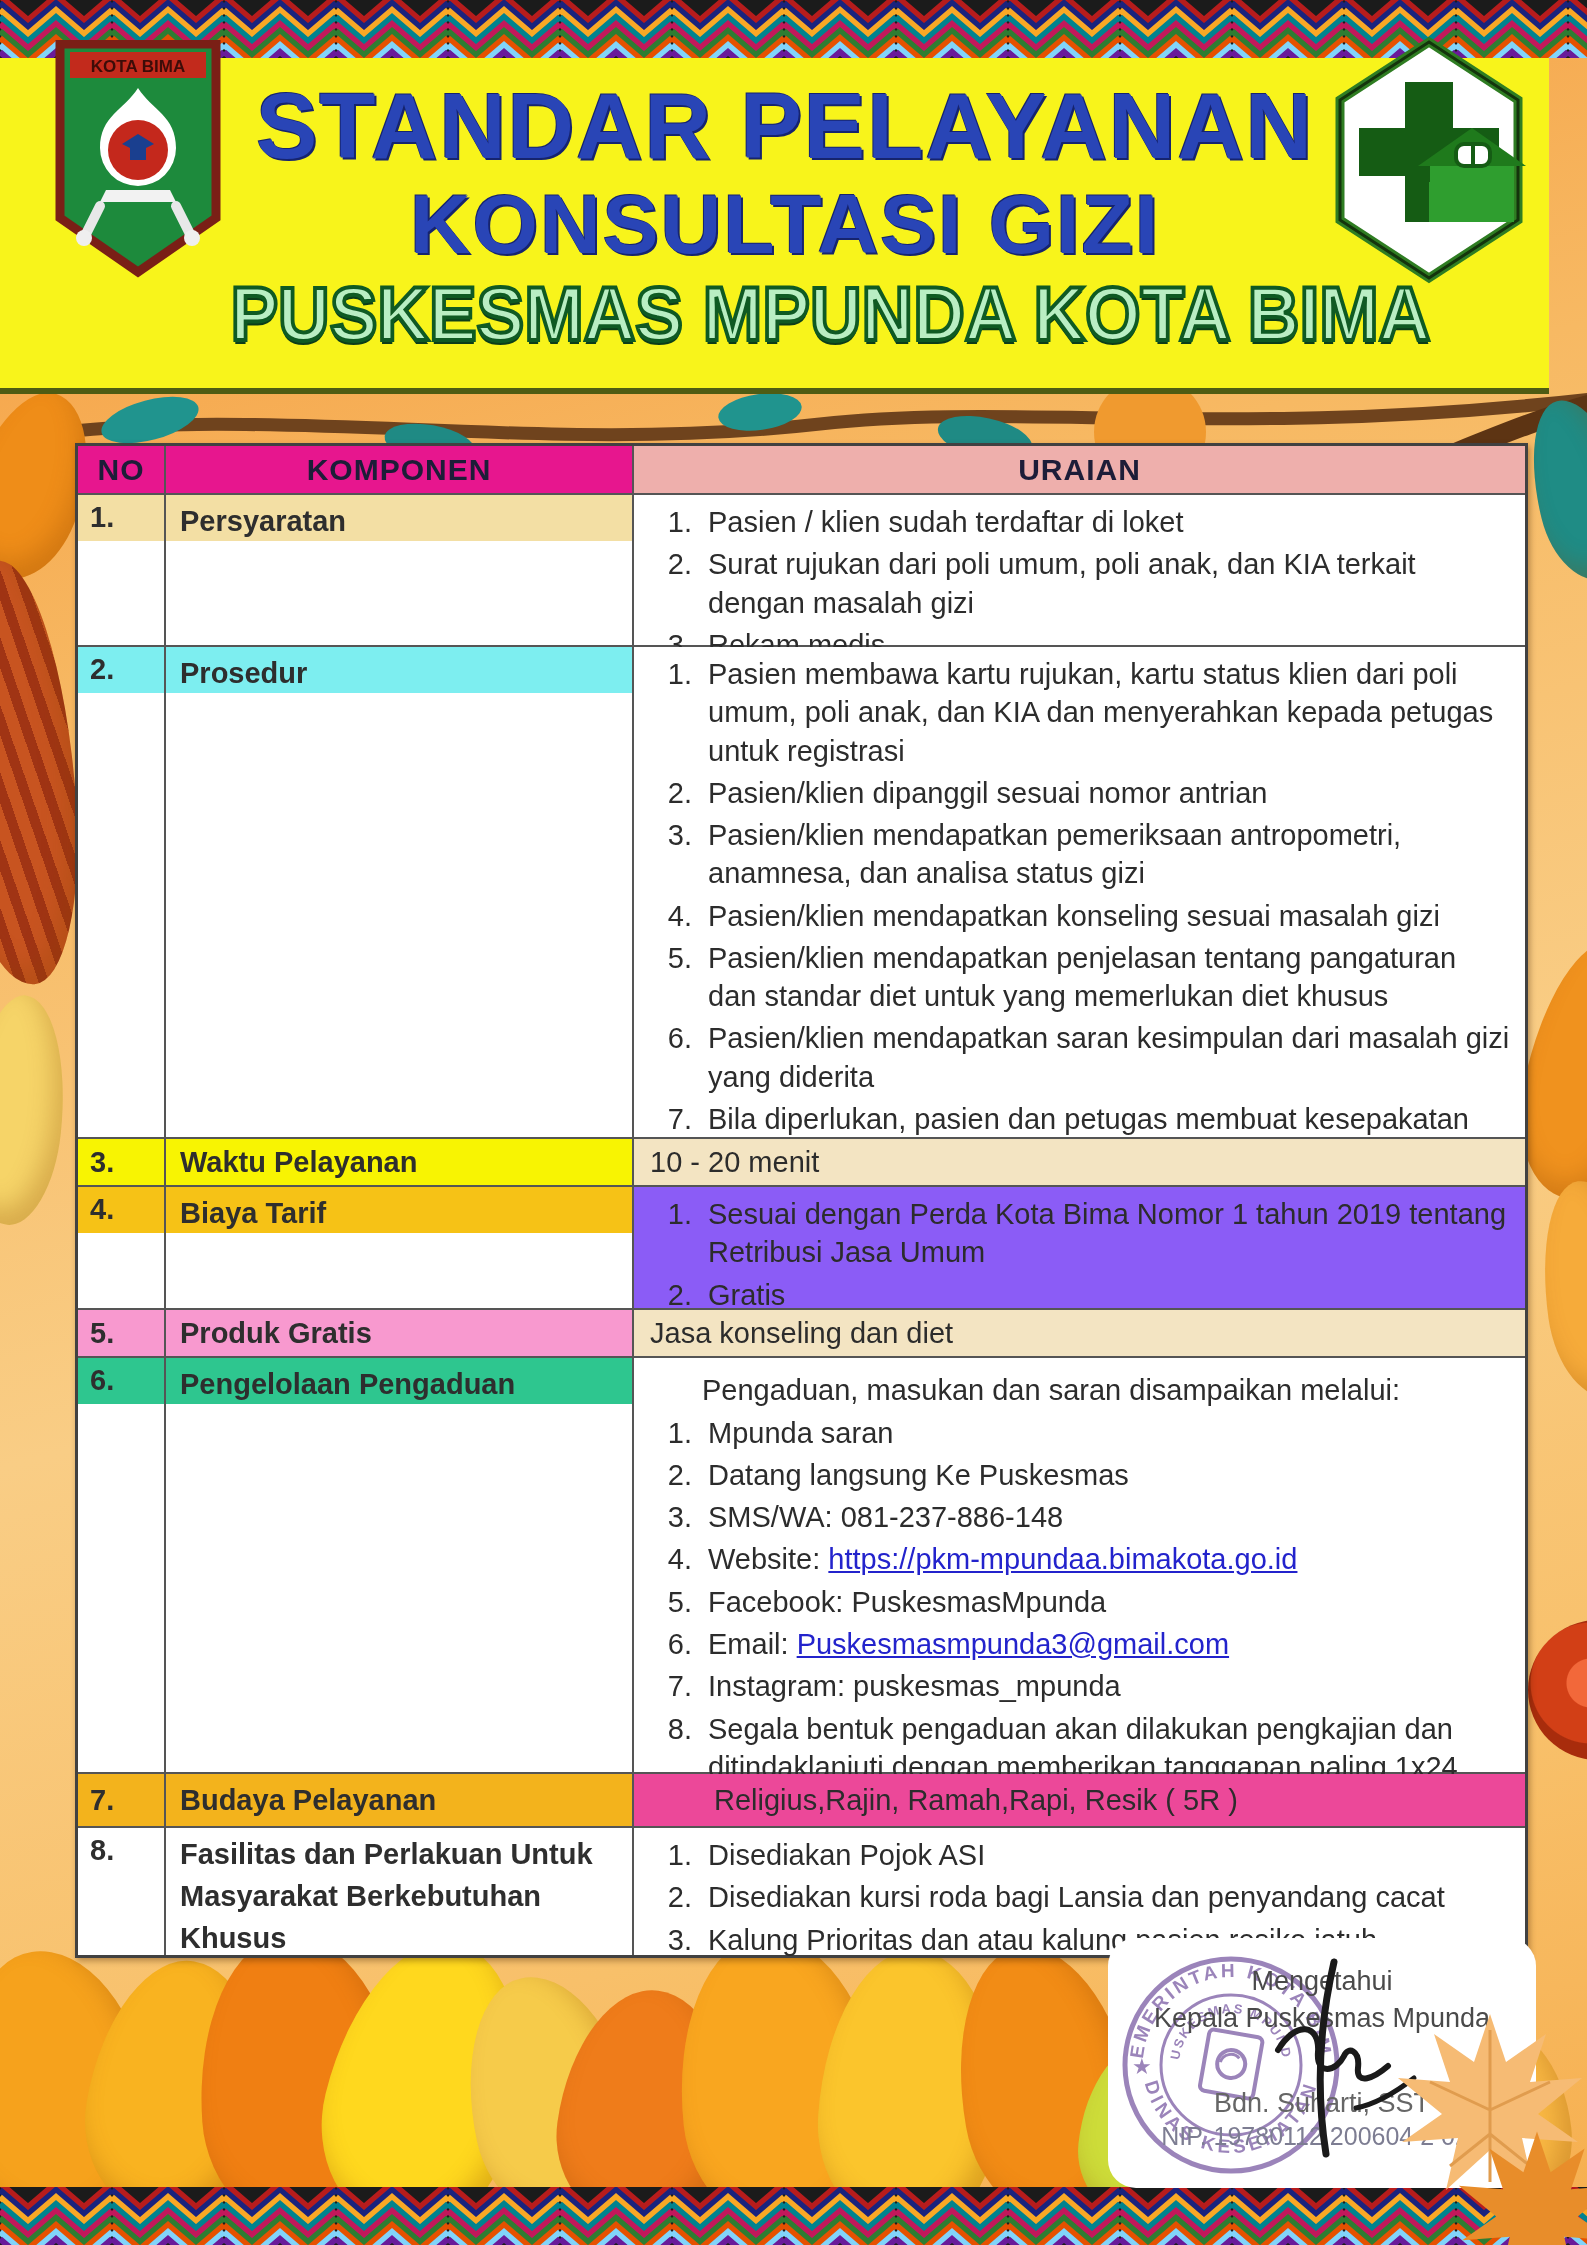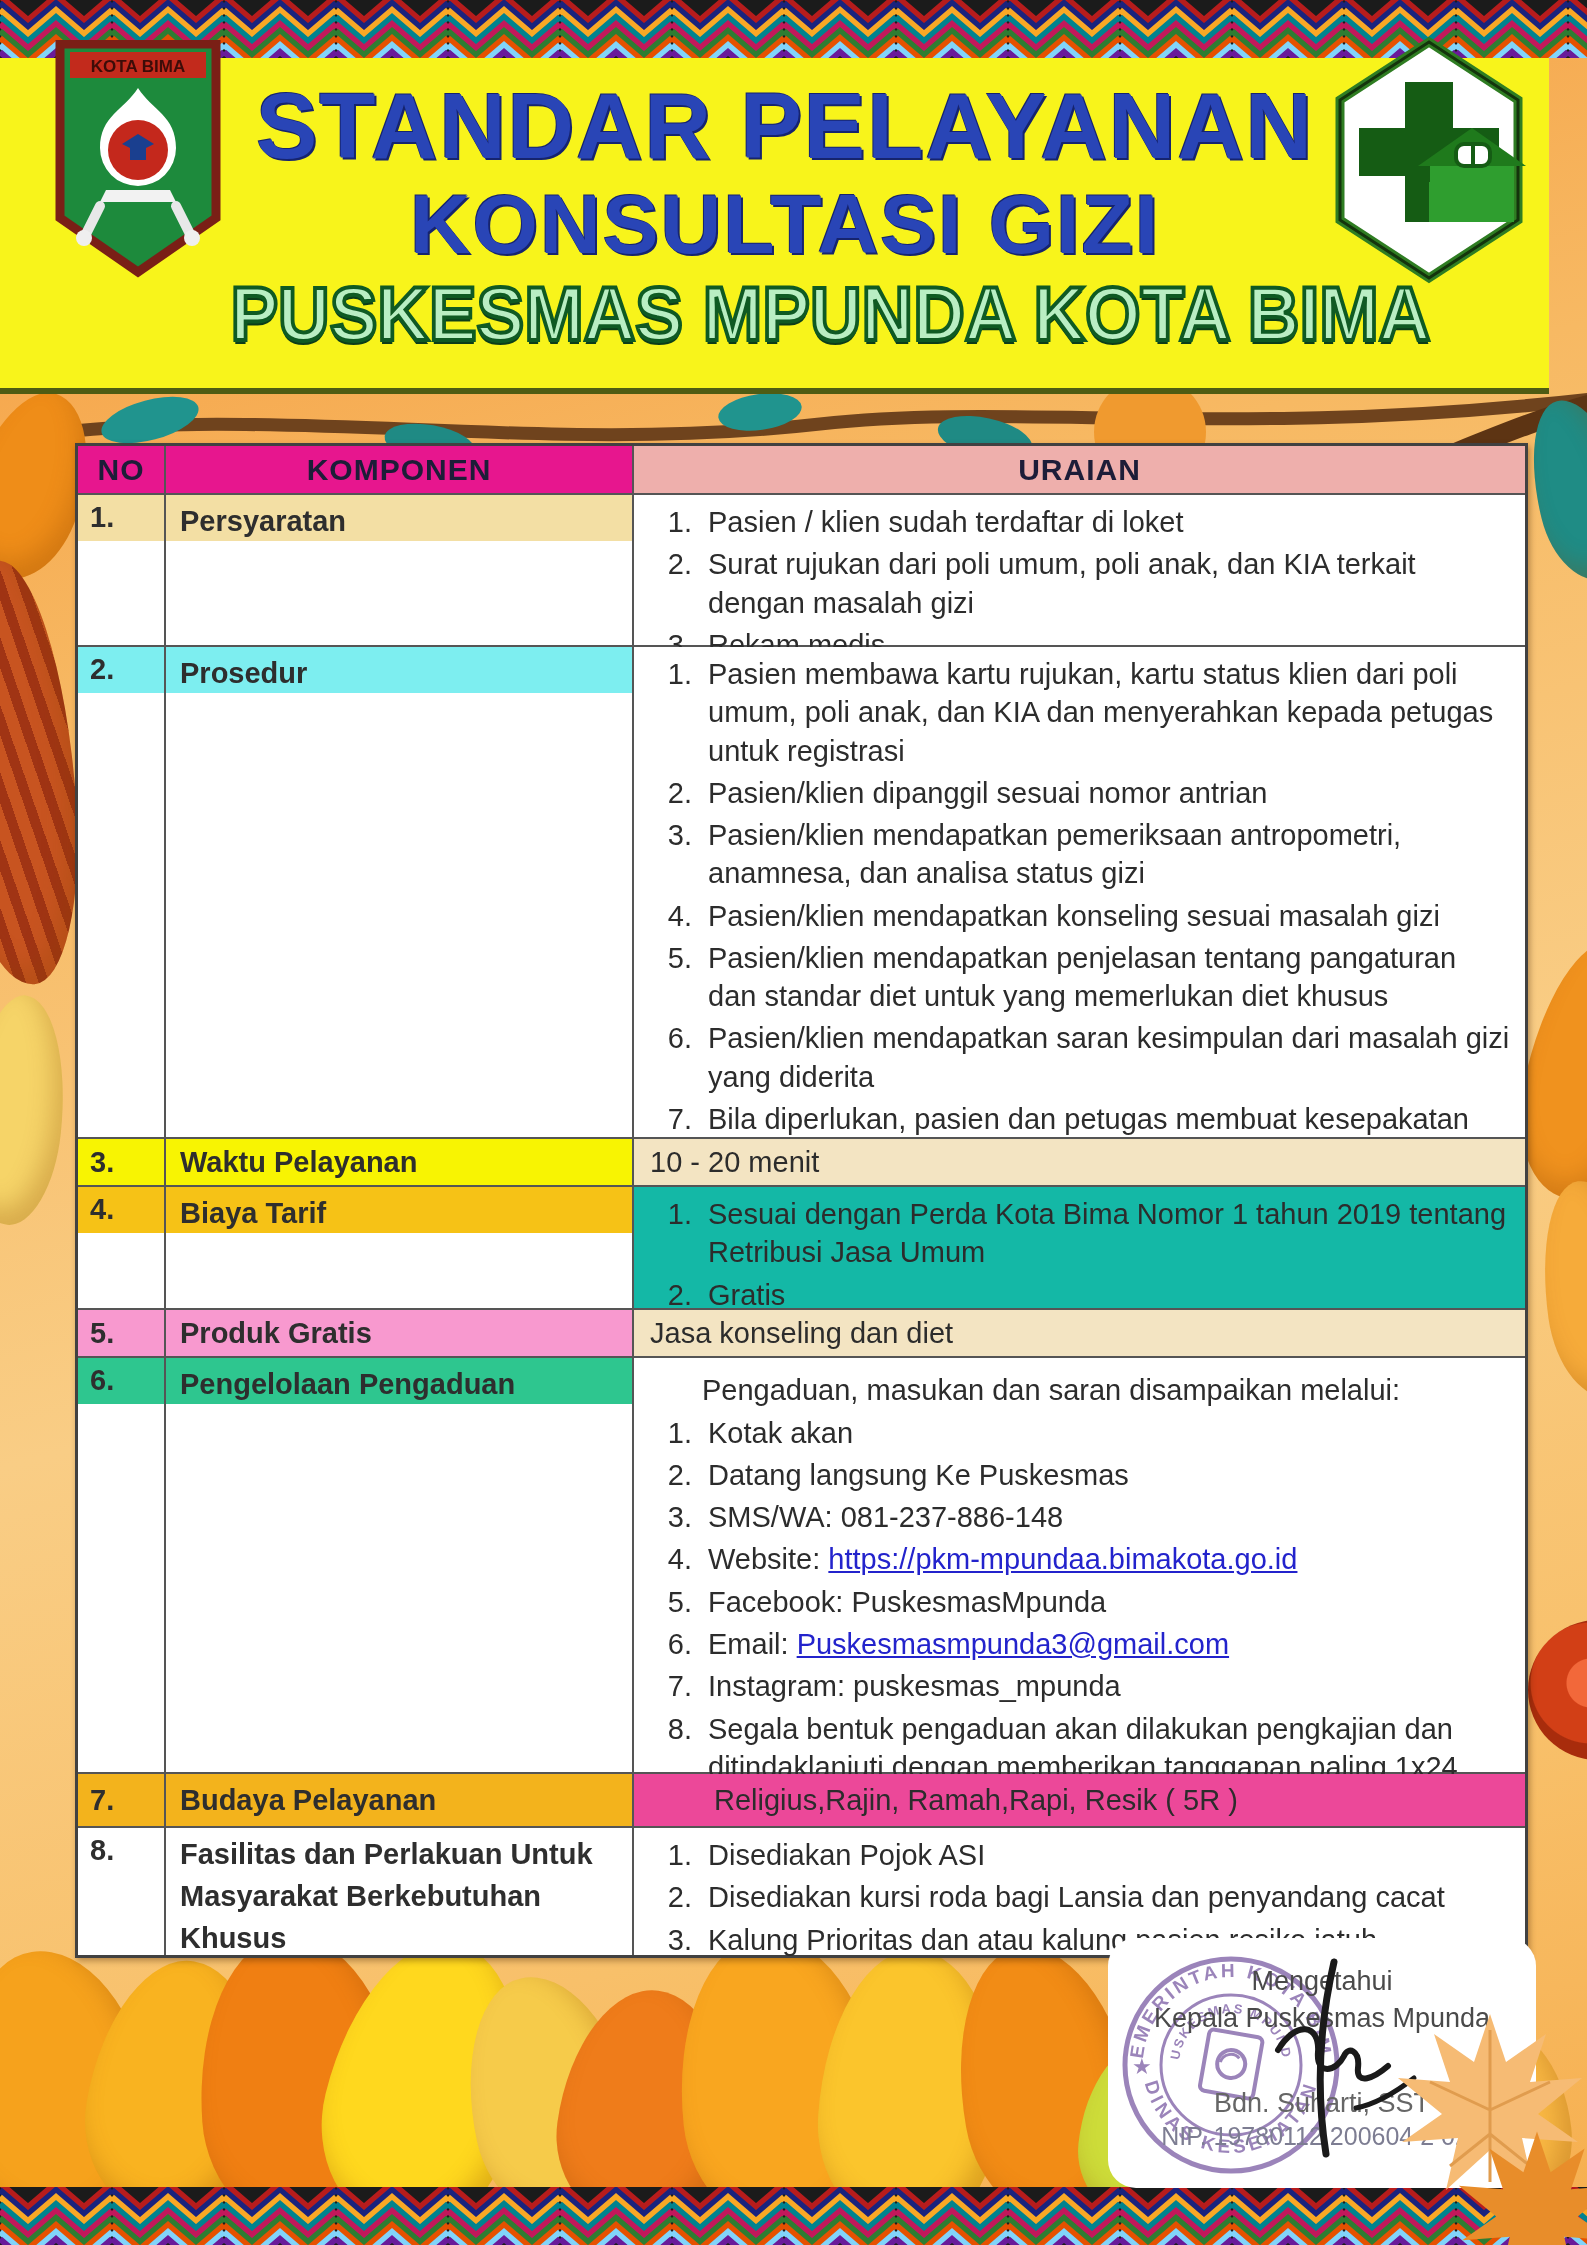--- a/index.html
+++ b/index.html
@@ -181,41 +181,41 @@
         <div class="t-row" style="height: 46px;">
           <div class="cell c-no vcenter" style="background: rgb(248, 244, 2);">3.</div>
           <div class="cell c-komp vcenter" style="background: rgb(248, 244, 2);">Waktu Pelayanan</div>
           <div class="cell c-ur" style="background: rgb(243, 228, 194);">
             <div class="value">10 - 20 menit</div>
           </div>
         </div>
         <div class="t-row" style="height: 121px;">
           <div class="cell c-no" style="background: linear-gradient(rgb(246, 194, 22) 0px, rgb(246, 194, 22) 46px, rgb(255, 255, 255) 46px);">4.</div>
           <div class="cell c-komp" style="background: linear-gradient(rgb(246, 194, 22) 0px, rgb(246, 194, 22) 46px, rgb(255, 255, 255) 46px);">Biaya Tarif</div>
-          <div class="cell c-ur" style="background: #14b8a6;">
+          <div class="cell c-ur" style="background: #8b5cf6;">
             <ol>
               <li>Sesuai dengan Perda Kota Bima Nomor 1 tahun 2019 tentang Retribusi Jasa Umum</li>
               <li>Gratis</li>
             </ol>
           </div>
         </div>
         <div class="t-row" style="height: 46px;">
           <div class="cell c-no vcenter" style="background: rgb(248, 153, 207);">5.</div>
           <div class="cell c-komp vcenter" style="background: rgb(248, 153, 207);">Produk Gratis</div>
           <div class="cell c-ur" style="background: rgb(243, 228, 194);">
             <div class="value">Jasa konseling dan diet</div>
           </div>
         </div>
         <div class="t-row" style="height: 414px;">
           <div class="cell c-no" style="background: linear-gradient(rgb(46, 198, 143) 0px, rgb(46, 198, 143) 46px, rgb(255, 255, 255) 46px);">6.</div>
           <div class="cell c-komp" style="background: linear-gradient(rgb(46, 198, 143) 0px, rgb(46, 198, 143) 46px, rgb(255, 255, 255) 46px);">Pengelolaan Pengaduan</div>
           <div class="cell c-ur" style="background: rgb(255, 255, 255);">
             <div class="intro">Pengaduan, masukan dan saran disampaikan melalui:</div>
             <ol>
-              <li>Kotak akan</li>
+              <li>Mpunda saran</li>
               <li>Datang langsung Ke Puskesmas</li>
               <li>SMS/WA: 081-237-886-148</li>
               <li><span>Website: </span><a class="doc-link">https://pkm-mpundaa.bimakota.go.id</a></li>
               <li>Facebook: PuskesmasMpunda</li>
               <li><span>Email: </span><a class="doc-link">Puskesmasmpunda3@gmail.com</a></li>
               <li>Instagram: puskesmas_mpunda</li>
               <li>Segala bentuk pengaduan akan dilakukan pengkajian dan ditindaklanjuti dengan memberikan tanggapan paling 1x24 Jam</li>
             </ol>
           </div>
         </div>

